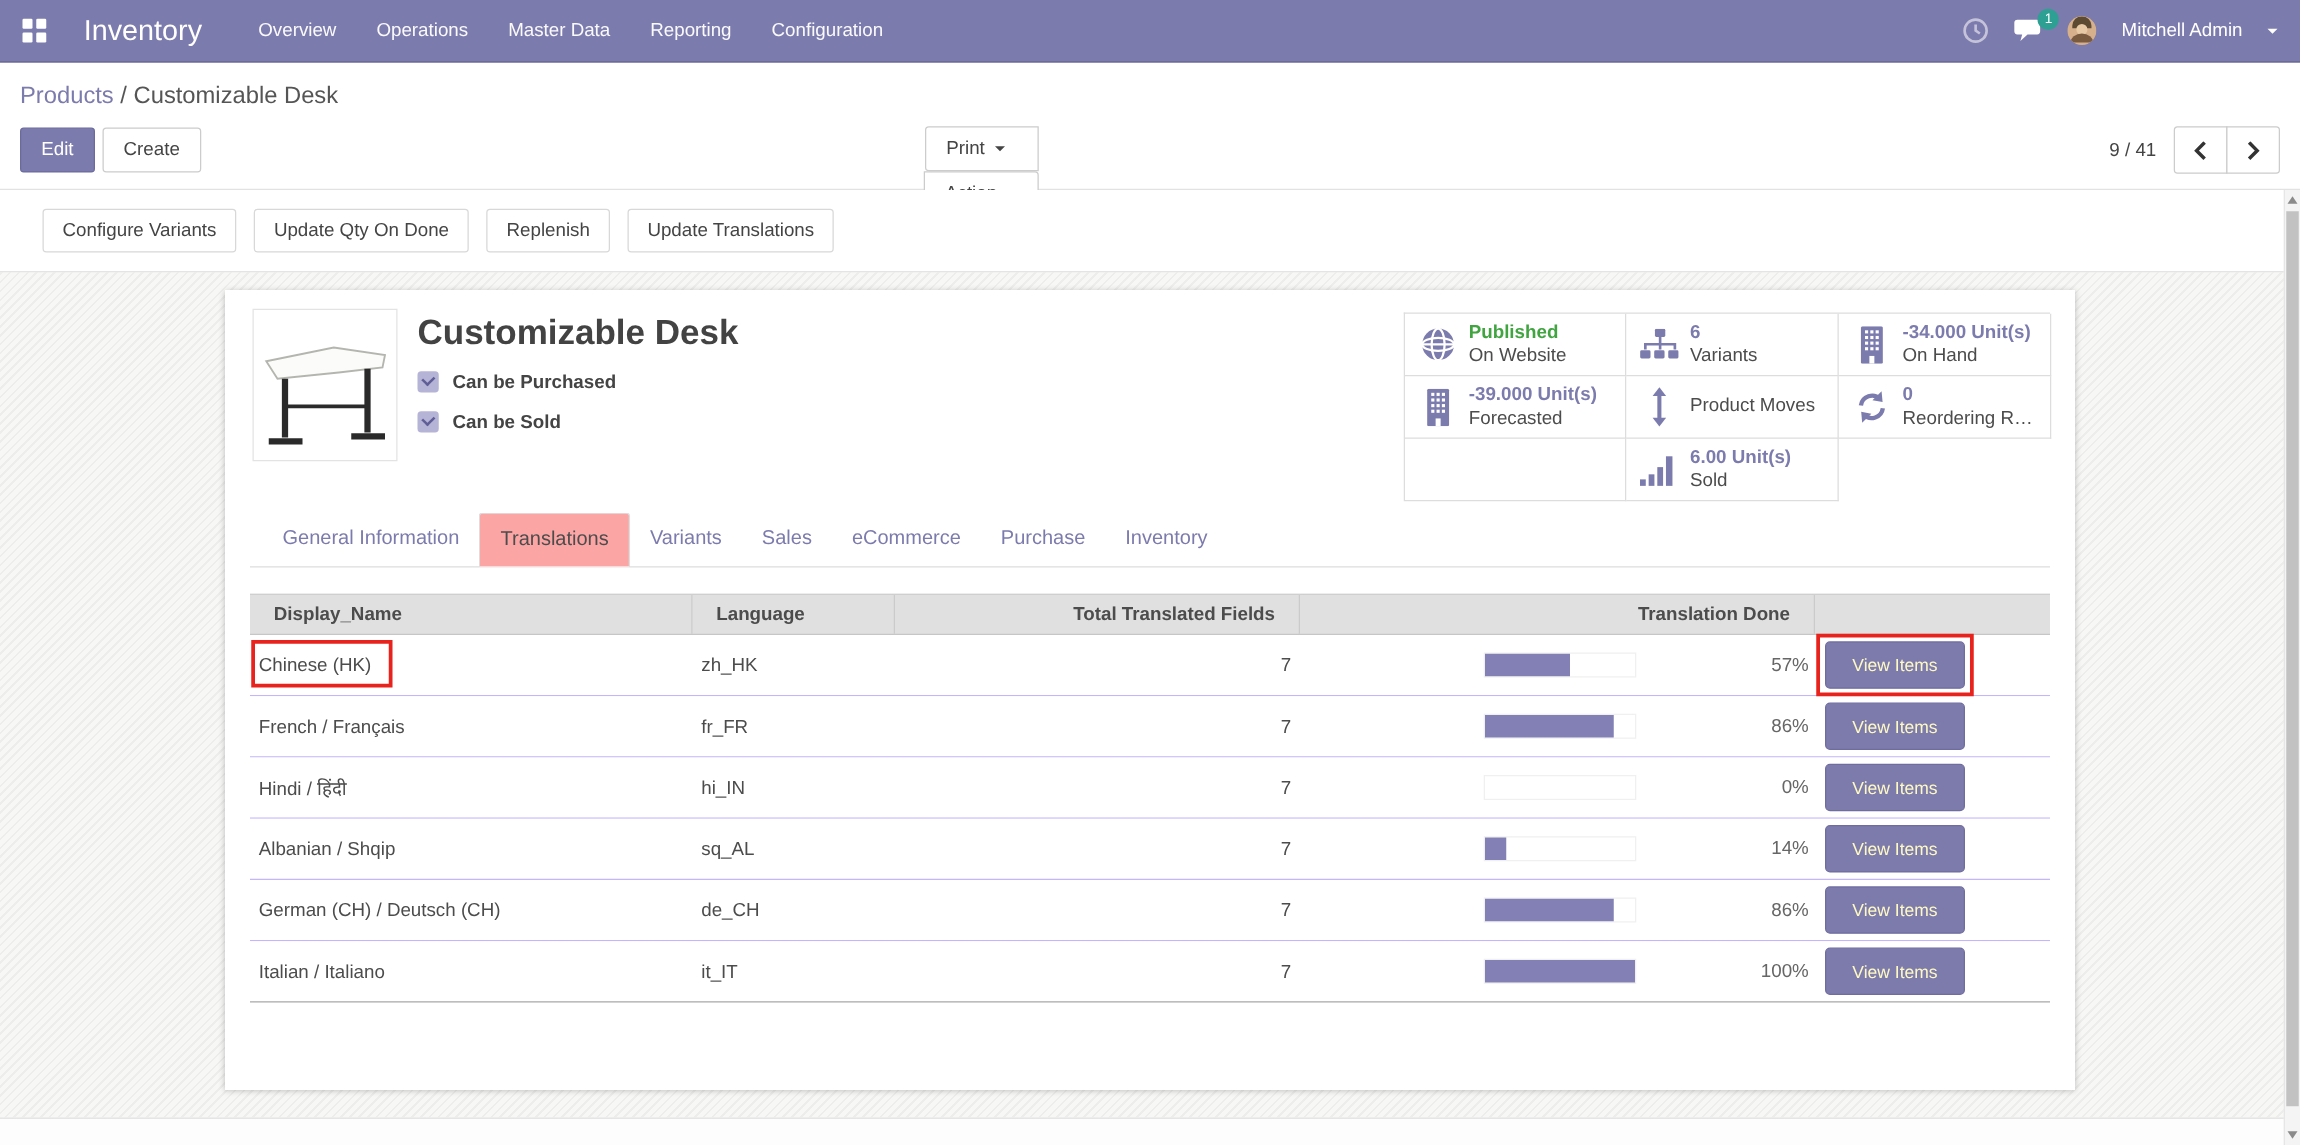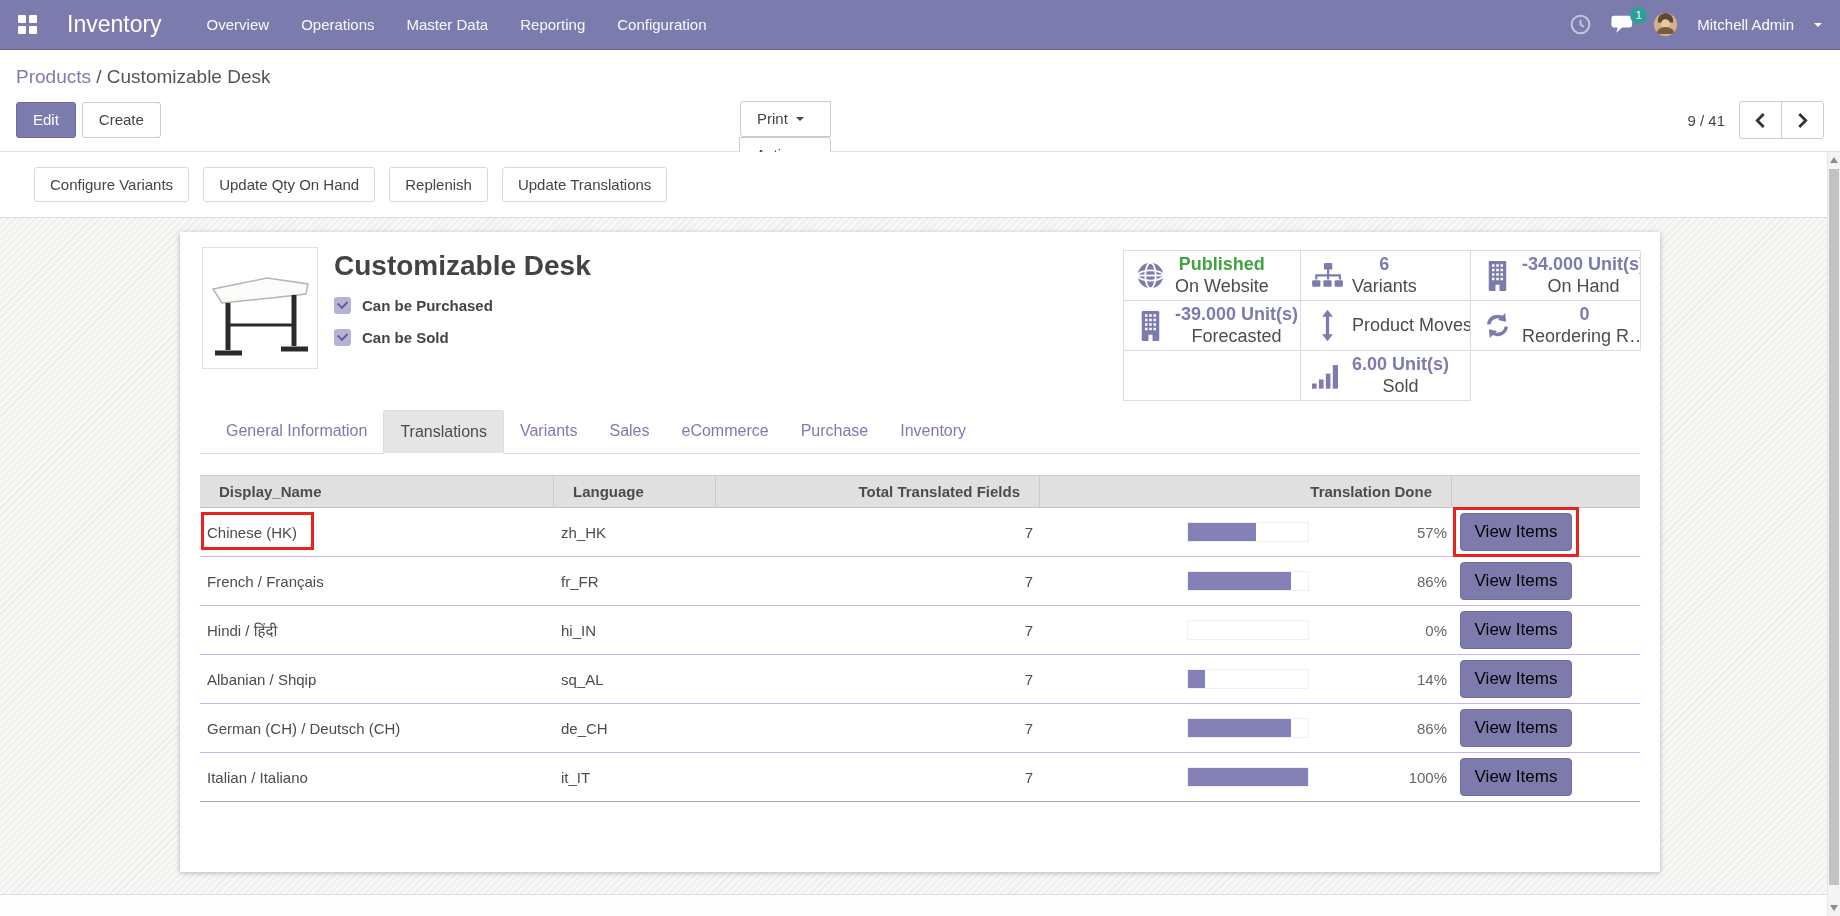--- a/index.html
+++ b/index.html
@@ -75,29 +75,29 @@
   .chk-label { font-size:15px; font-weight:bold; color:#444; }
 
   
   .stat-grid { position:absolute; right:0; top:4px; width:517px; display:grid;
                grid-template-columns:177px 170px 170px; grid-auto-rows:50px;
                border-top:1px solid #ddd; border-left:1px solid #ddd; background:#fff; }
   .stat-cell { border-right:1px solid #ddd; border-bottom:1px solid #ddd; display:flex; align-items:center;
                padding:0 6px 0 10px; cursor:pointer; overflow:hidden; }
   .stat-cell.empty { cursor:default; }
   .stat-icon { width:32px; flex:none; margin-right:9px; display:flex; justify-content:center; align-items:center; }
-  .stat-text { line-height:1.22; font-size:18px; white-space:nowrap;text-align:center; }
+  .stat-text { line-height:1.22; font-size:15px; white-space:nowrap; }
   .stat-value { font-weight:bold; color:#7c7bad; display:block; }
   .stat-value.green { color:#40a440; }
   .stat-label { color:#4c4c4c; display:block; }
 
   
   .tabs { display:flex; border-bottom:1px solid #ddd; padding-left:10px; margin-top:0; }
   .tab { padding:12px 16px; font-size:16px; color:#7c7bad; cursor:pointer; }
-  .tab.active { color:#4c4c4c; background:#e5e5e5; border:1px solid #ddd; border-bottom:1px solid #fff;
+  .tab.active { color:#4c4c4c; background:#fca5a5; border:1px solid #ddd; border-bottom:1px solid #fff;
                 margin-bottom:-1px; border-radius:3px 3px 0 0; }
 
   
   .ttable { margin-top:21px; font-size:15px; }
   .thead { display:flex; background:#e0e0e0; border-top:1px solid #cfcfcf; border-bottom:1px solid #c6c6c6;
            height:33px; font-weight:bold; color:#4c4c4c; }
   .th { display:flex; align-items:center; padding:0 19px; border-right:1px solid #cbcbcb; cursor:pointer; }
   .th:last-child { border-right:none; }
   .c1 { width:354px; } .c2 { width:162px; }
   .c3 { width:324px; justify-content:flex-end; text-align:right; }
@@ -109,22 +109,22 @@
   .c-name { width:354px; position:relative; height:100%; display:flex; align-items:center; }
   .c-lang { width:162px; }
   .c-total { width:324px; text-align:right; }
   .c-done { width:412px; position:relative; height:100%; padding:0; }
   .pbar { position:absolute; left:147px; top:14px; width:122px; height:20px; background:#fff;
           border:1px solid #f0f0f0; }
   .pfill { height:100%; background:#8280b5; }
   .pct { position:absolute; right:5px; top:50%; transform:translateY(-50%); color:#666; }
   .c-btn { width:188px; padding-left:8px; }
   .btn-wrap { position:relative; display:inline-block; }
-  .view-btn { width:112px; height:38px; background:#7d7bac; color:#000000; border:1px solid #6f6da0;
-              border-radius:4px; font-size:17px; font-family:inherit; cursor:pointer; }
+  .view-btn { width:112px; height:38px; background:#7d7bac; color:#fef9c3; border:1px solid #6f6da0;
+              border-radius:4px; font-size:14px; font-family:inherit; cursor:pointer; }
   .annot-name { position:absolute; left:1px; top:4px; width:113px; height:38px;
                 border:3px solid #e8231d; pointer-events:none; }
   .annot-btn { position:absolute; left:-7px; right:-7px; top:-6px; bottom:-6px;
                border:3px solid #e8231d; pointer-events:none; }
 
   
   .bottom-strip { position:absolute; left:0; right:0; bottom:0; height:22px; background:#fdfdfd;
                   border-top:1px solid #ddd; }
   .scrollbar { position:absolute; top:152px; right:0; bottom:0; width:13px; background:#f4f4f4;
                border-left:1px solid #e6e6e6; z-index:30; }
@@ -210,21 +210,21 @@
                 <polyline points="2,1 8,7 2,13" fill="none" stroke="#333" stroke-width="2.6"></polyline>
               </svg>
           </button>
         </div>
       </div>
     </div>
   </div>
 
   <div class="smart-bar" id="smart-bar">
       <button class="smart-btn">Configure Variants</button>
-      <button class="smart-btn">Update Qty On Hand</button>
+      <button class="smart-btn">Update Qty On Done</button>
       <button class="smart-btn">Replenish</button>
       <button class="smart-btn">Update Translations</button>
     </div>
 
   <div class="content">
     <div class="card">
 
       <div class="prod-header">
         <div class="prod-img">
           <svg width="106" height="110" viewBox="0 0 106 110">

